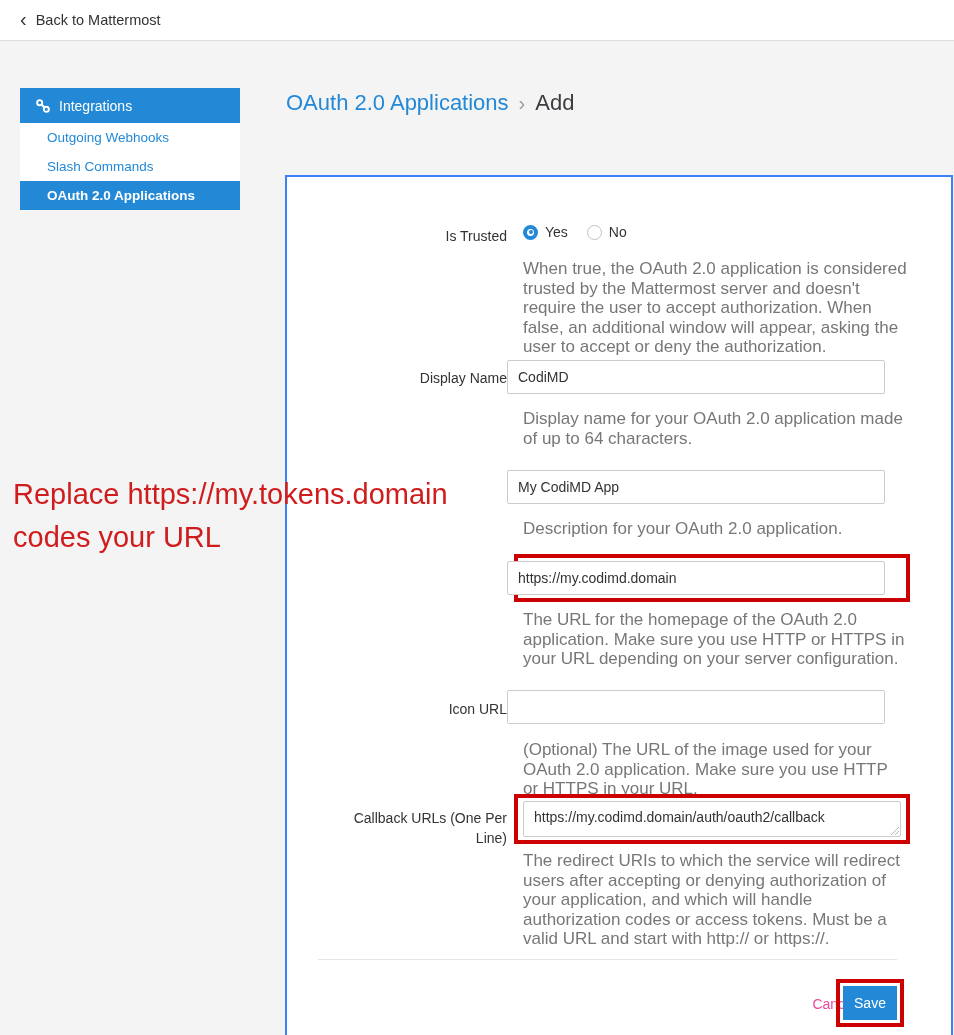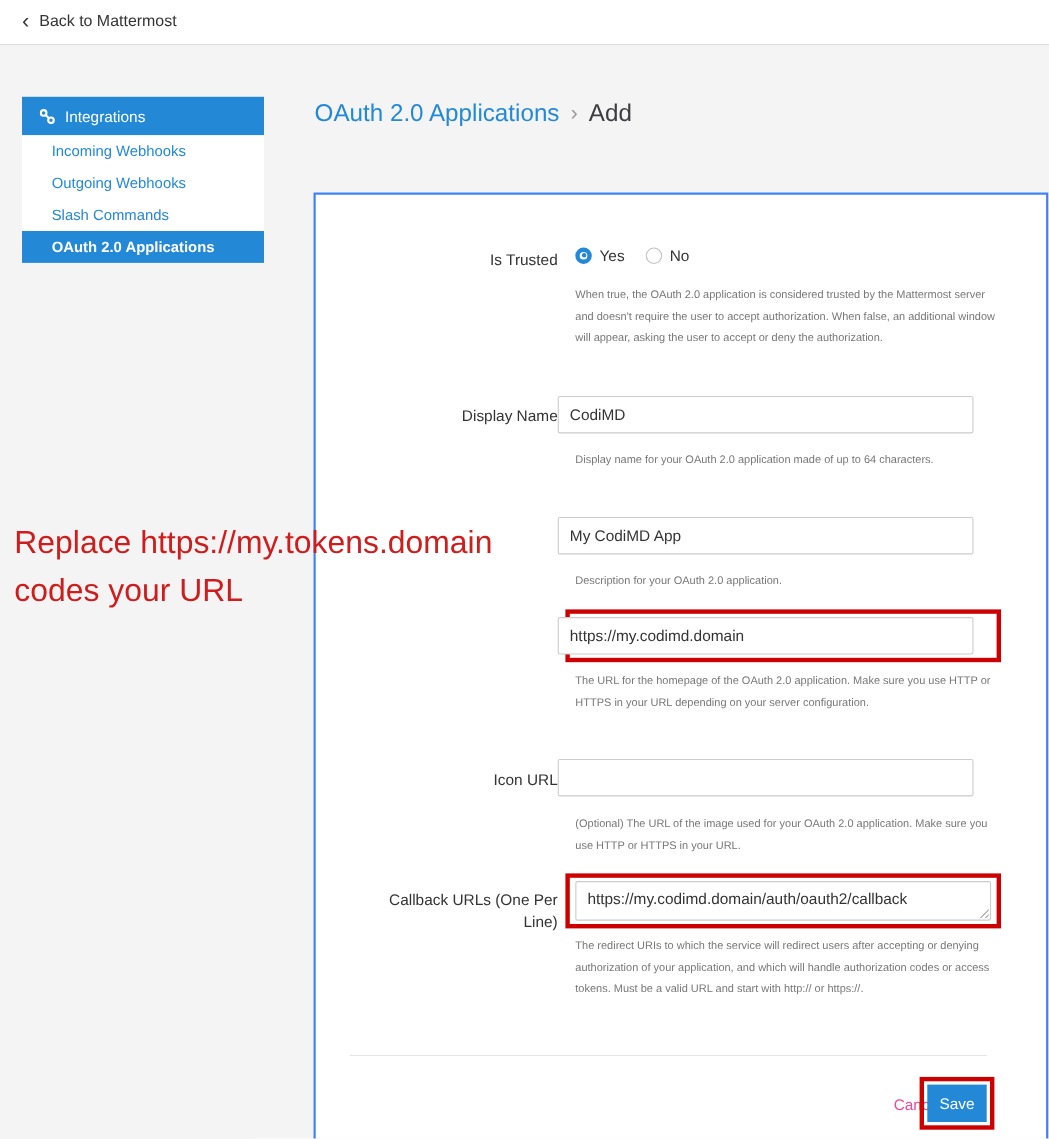--- a/index.html
+++ b/index.html
@@ -56,21 +56,21 @@
     background: #fff; border: 2px solid #3b82f6; margin-top: 36px;
   }
   .flabel {
     position: absolute; left: 0; width: 220px;
     text-align: right; font-size: 14px; color: #333; line-height: 20px;
   }
   .flabel.narrow { left: 45px; width: 175px; }
   .control { position: absolute; left: 220px; width: 378px; }
   .help {
     position: absolute; left: 236px; width: 384px;
-    font-size: 10px; line-height: 19.5px; color: #777;
+    font-size: 17px; line-height: 19.5px; color: #777;
   }
   .text-input {
     width: 378px; height: 34px; border: 1px solid #ccc; border-radius: 2px;
     padding: 0 10px; font-size: 14px; color: #333;
     font-family: "Liberation Sans", sans-serif; background: #fff; outline: none;
   }
   .ta-wrap { position: absolute; left: 236px; width: 378px; height: 36px; }
   textarea.text-input {
     height: 36px; padding: 7px 10px; resize: none; overflow: hidden; display: block;
   }
@@ -137,21 +137,20 @@
       <span style="display:inline-flex">
         <svg width="14" height="14" viewBox="0 0 16 16">
           <circle cx="4.2" cy="4.2" r="2.9" fill="none" stroke="#fff" stroke-width="2.2"></circle>
           <circle cx="11.8" cy="11.8" r="2.9" fill="none" stroke="#fff" stroke-width="2.2"></circle>
           <line x1="6" y1="6" x2="10" y2="10" stroke="#fff" stroke-width="2.2"></line>
         </svg>
       </span>
       <span>Integrations</span>
     </div>
     <div class="sidebar-items">
-      <div class="sidebar-item">Incoming Webhooks</div>
       <div class="sidebar-item">Outgoing Webhooks</div>
       <div class="sidebar-item">Slash Commands</div>
       <div class="sidebar-item active">OAuth 2.0 Applications</div>
     </div>
   </nav>
 
   <div class="breadcrumb">
     <a>OAuth 2.0 Applications</a>
     <span class="sep">›</span>
     <span class="current">Add</span>

